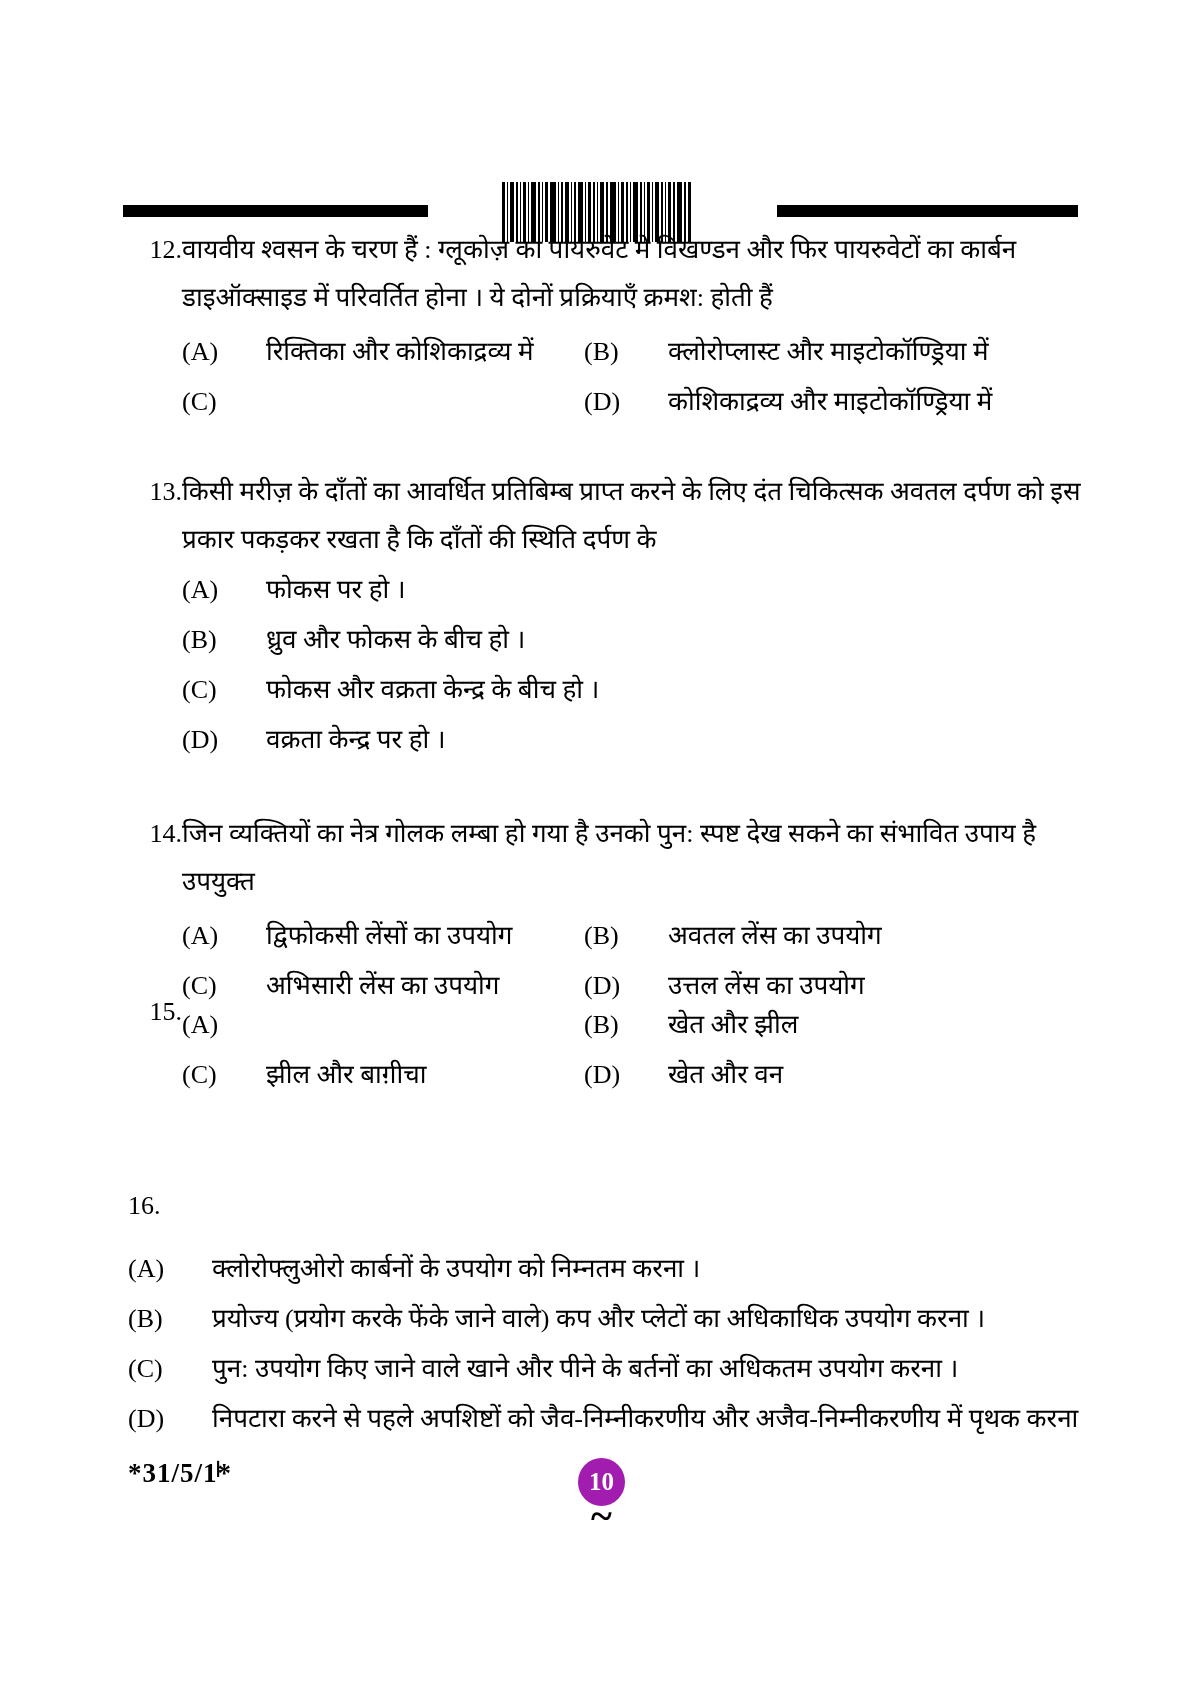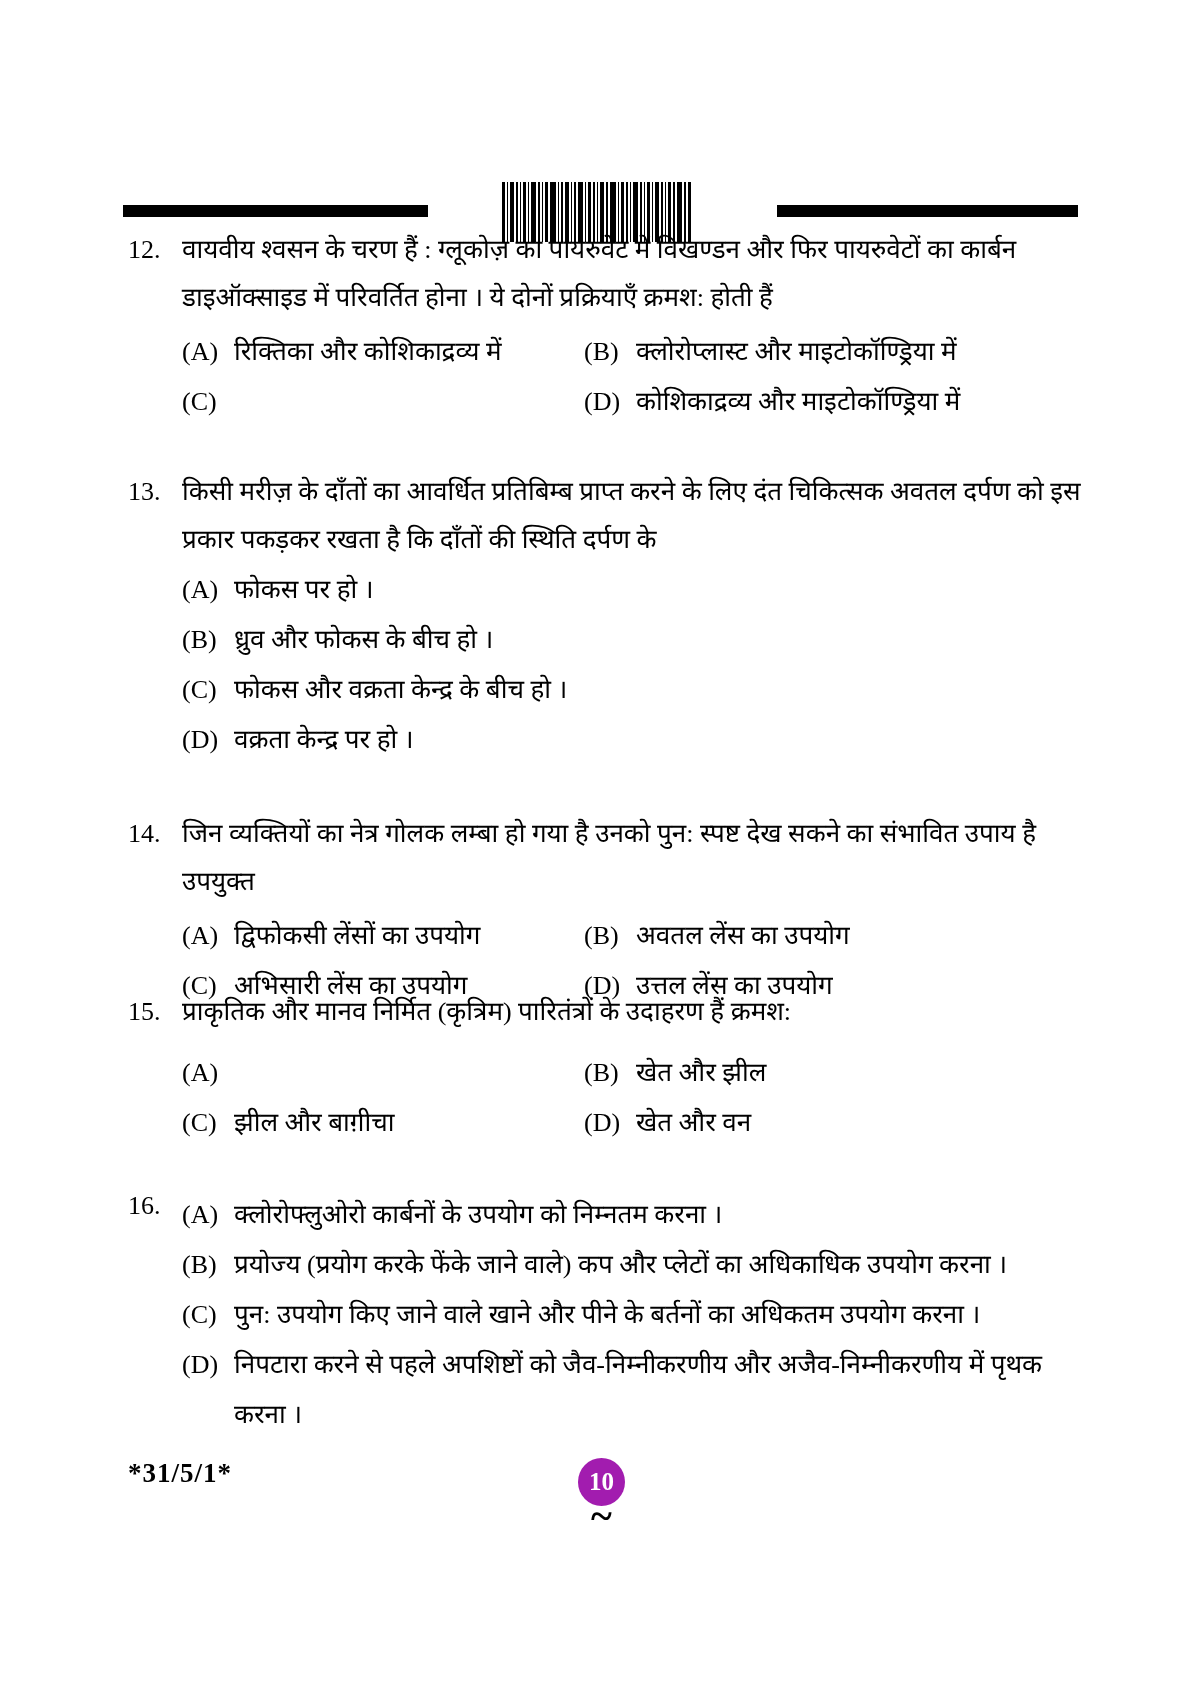--- a/index.html
+++ b/index.html
@@ -14,36 +14,36 @@
   }
 
   
   .rule { position:absolute; height:12px; background:#000; }
   .rule-left  { left:123px; top:205px; width:305px; }
   .rule-right { left:777px; top:205px; width:301px; }
   .barcode { position:absolute; left:500px; top:182px; width:192px; height:60px; }
 
   
   .question { position:absolute; left:128px; width:958px; display:flex; align-items:flex-start; }
-  .qnum  { flex:0 0 54px; font-size:26px; line-height:48px; }
+  .qnum  { flex:0 0 54px; font-size:26px; line-height:48px;text-align:right; }
   .qbody { flex:1 1 auto; min-width:0; }
   .qtext { font-size:26px; line-height:48px; }
 
   .opts { display:grid; }
   .opts.two-col { grid-template-columns:402px 1fr; }
   .opts.one-col { grid-template-columns:1fr; }
   .opt { display:flex; align-items:flex-start; font-size:26px; line-height:50px; }
   .olabel { flex:0 0 52px; }
-  .otext  { flex:1 1 auto; min-width:0; }
+  .otext  { flex:1 1 auto; min-width:0;margin-left:32px; }
 
   #q12 { top:226px; }  #q12 .opts { margin-top:5px; }
   #q13 { top:468px; }  #q13 .opts { margin-top:1px; }
   #q14 { top:810px; }  #q14 .opts { margin-top:5px; }
   #q15 { top:988px; }  #q15 .opts { margin-top:12px; }
-  #q16 { top:1182px; } #q16 .opts { margin-top:8px; }
+  #q16 { top:1182px;flex-direction:column; } #q16 .opts { margin-top:8px; }
 
   
   .footer-code {
     position:absolute; left:128px; top:1458px;
     font-size:27px; font-weight:bold; letter-spacing:1px;
   }
   .page-badge {
     position:absolute; left:578px; top:1458px; width:47px; height:48px;
     background:#a21caf; border-radius:50%;
     color:#fff; display:flex; align-items:center; justify-content:center;
@@ -176,21 +176,20 @@
           <span class="olabel">(D)</span>
           <span class="otext">उत्तल लेंस का उपयोग</span>
         </div>
       </div>
     </div>
   </div>
 
   <div class="question" id="q15">
     <div class="qnum">15.</div>
     <div class="qbody">
-      <div class="qtext">प्राकृतिक और मानव निर्मित (कृत्रिम) पारितंत्रों के उदाहरण हैं क्रमश:</div>
       <div class="opts two-col">
         <div class="opt">
           <span class="olabel">(A)</span>
         </div>
         <div class="opt">
           <span class="olabel">(B)</span>
           <span class="otext">खेत और झील</span>
         </div>
         <div class="opt">
           <span class="olabel">(C)</span>

